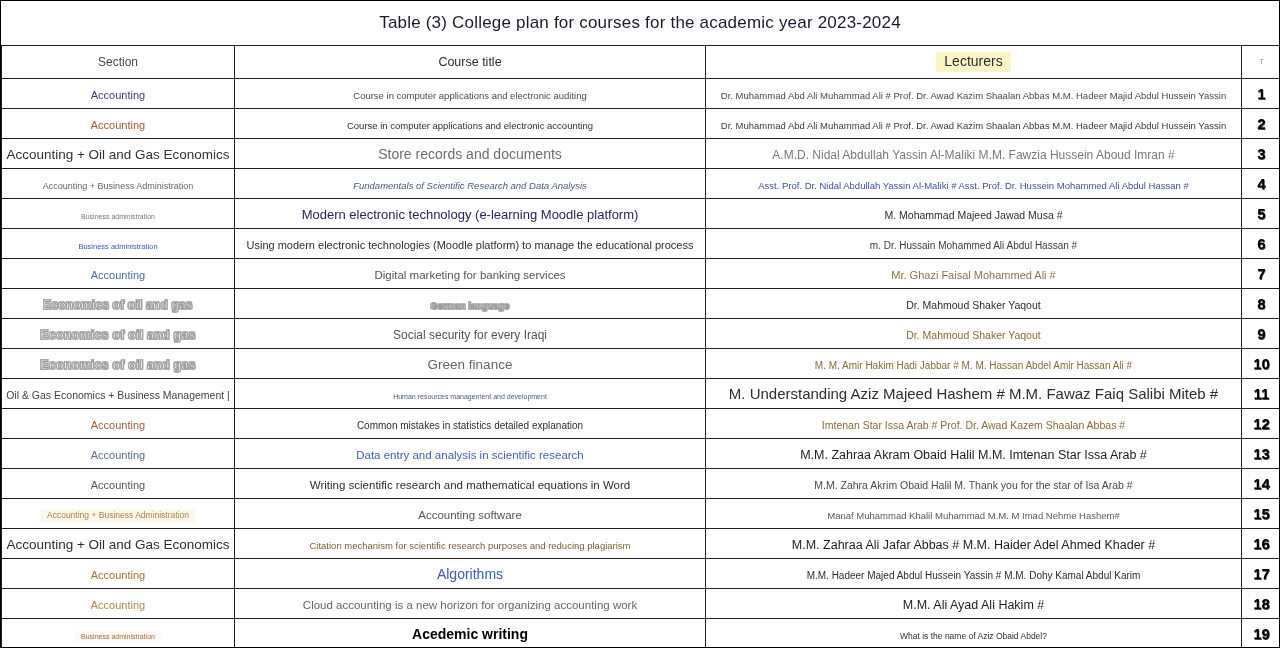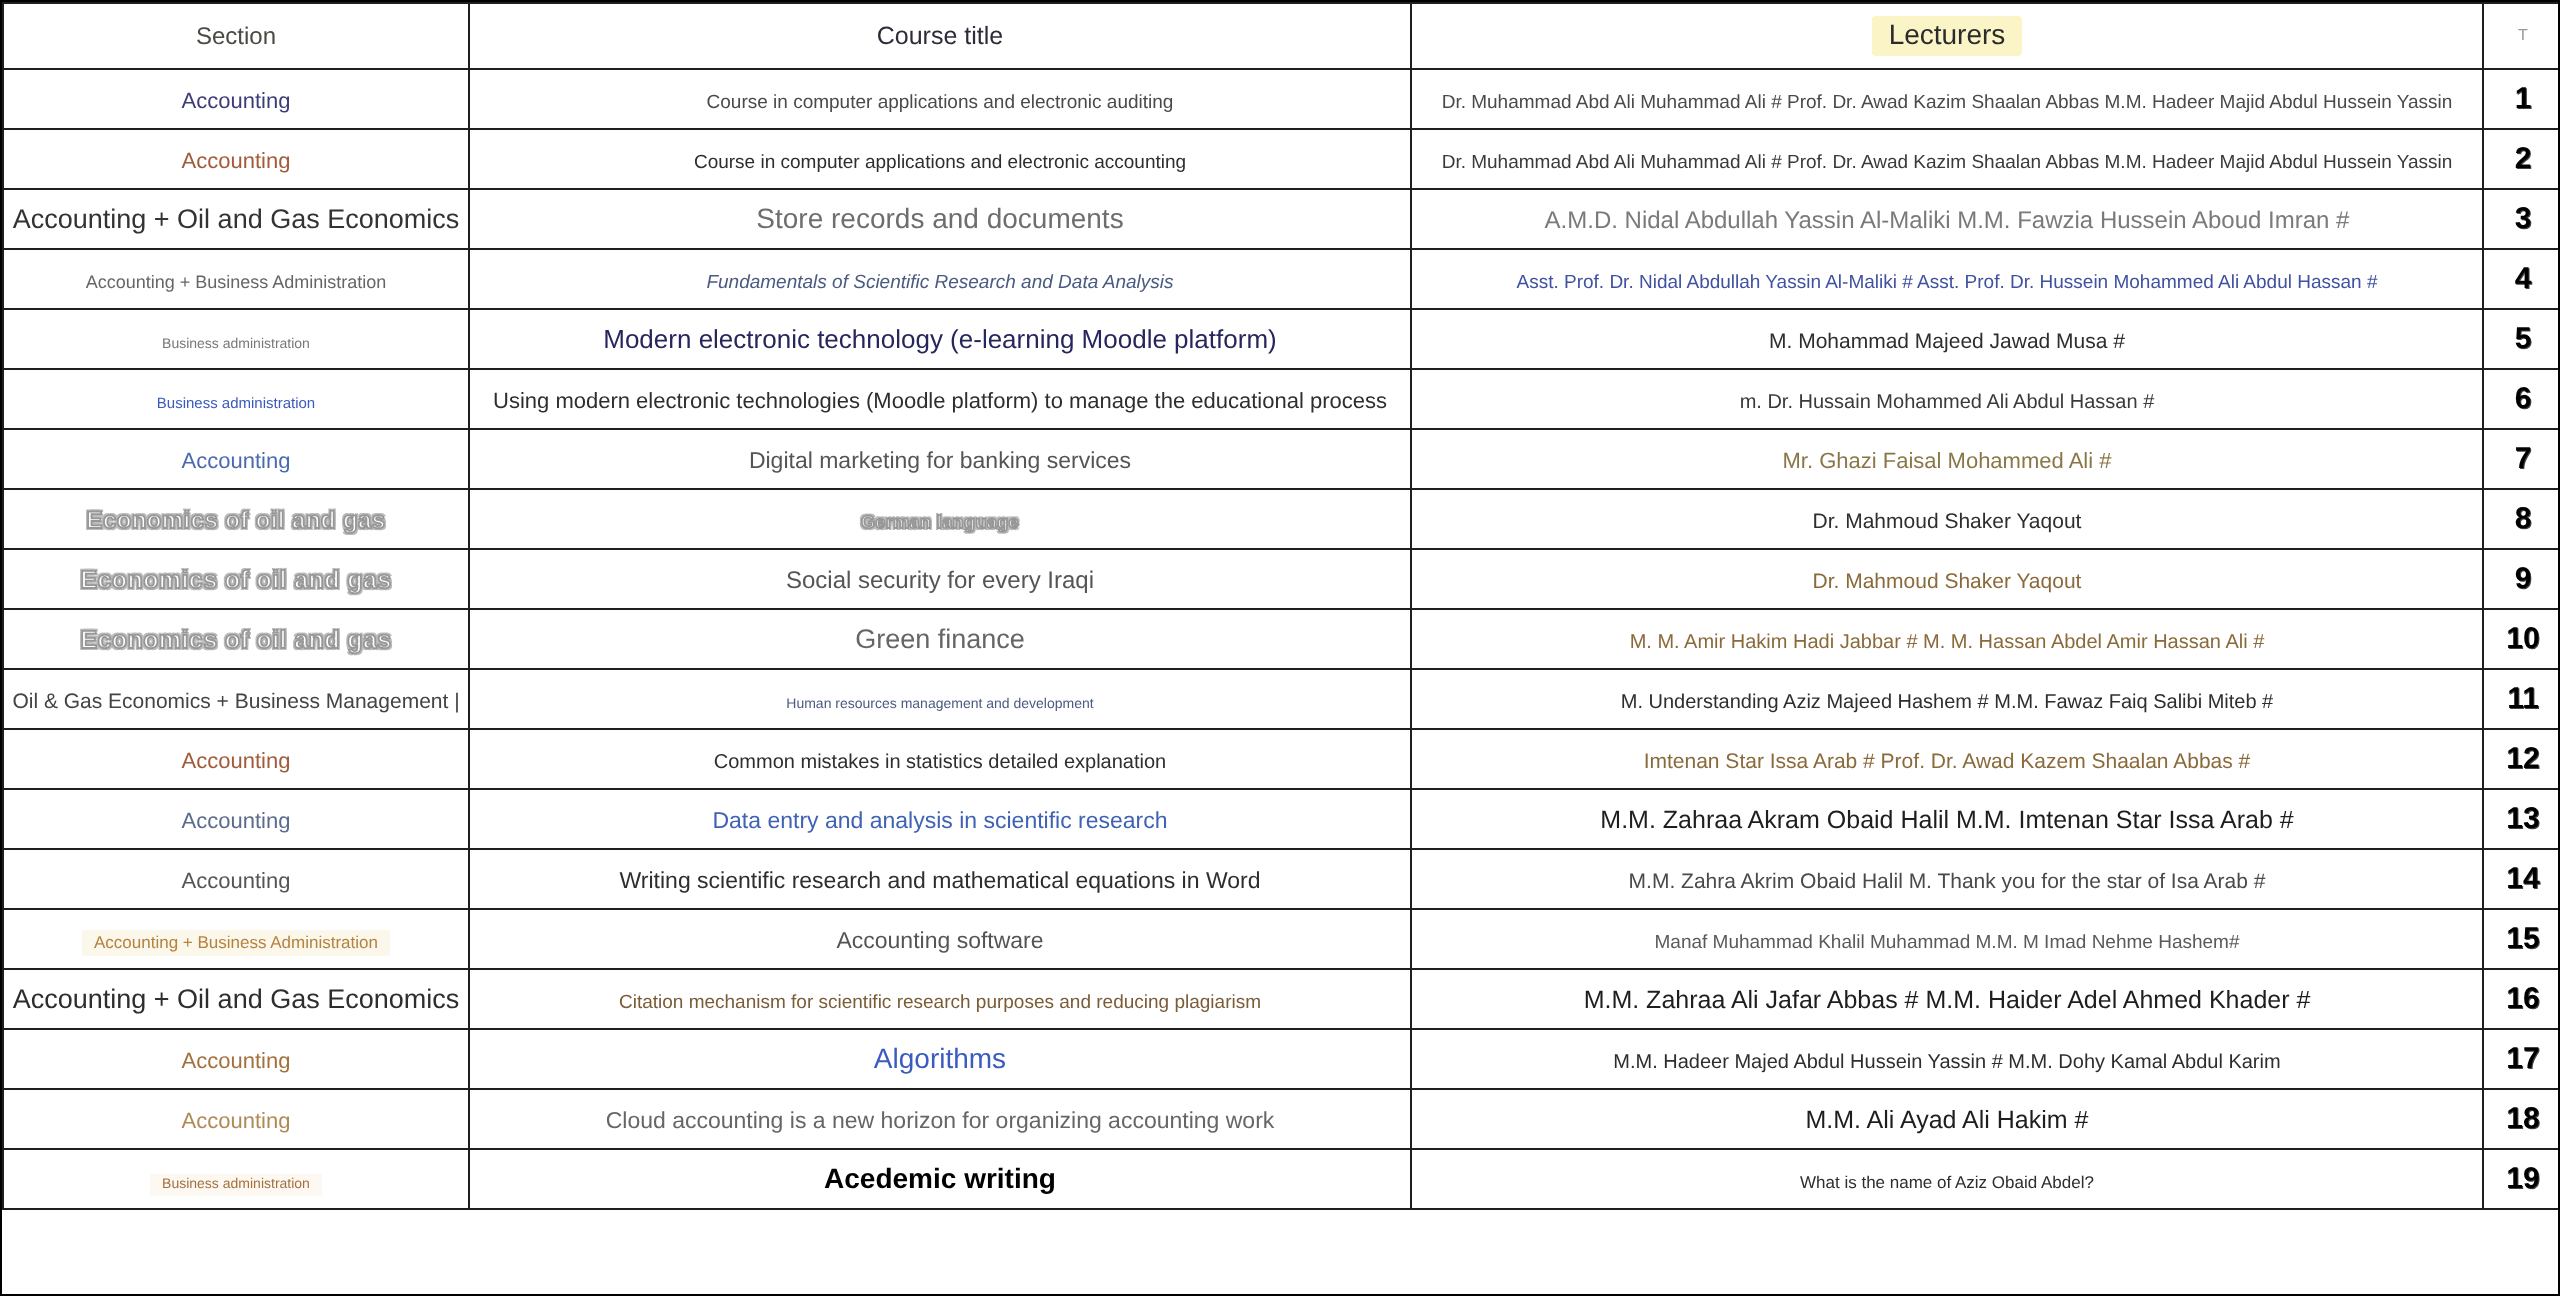--- a/index.html
+++ b/index.html
@@ -36,20 +36,21 @@
     -webkit-text-stroke:0.9px #979797;
     text-shadow:-1px -1px 0 #bbb, 1px -1px 0 #bbb, -1px 1px 0 #bbb, 1px 1px 0 #bbb;
     font-weight:700;letter-spacing:0.2px;
   }
   .txt{display:inline-block;line-height:1.1;}
 </style>
 </head>
 <body>
 
 <div class="page">
+  <div class="title">Table (3) College plan for courses for the academic year 2023-2024</div>
   <table class="grid">
     <colgroup>
       <col style="width:233px">
       <col style="width:471px">
       <col style="width:536px">
       <col style="width:40px">
     </colgroup>
     <thead>
       <tr>
         <th class="h-section">
@@ -123,21 +124,21 @@
   </tr>
         <tr>
     <td><span class="txt fx-outline" style="font-size: 12.5px;">Economics of oil and gas</span></td>
     <td><span class="txt" style="color: rgb(102, 102, 102); font-size: 13.5px;">Green finance</span></td>
     <td><span class="txt" style="color: rgb(138, 106, 58); font-size: 10px;">M. M. Amir Hakim Hadi Jabbar # M. M. Hassan Abdel Amir Hassan Ali #</span></td>
     <td class="num"><span class="txt">10</span></td>
   </tr>
         <tr>
     <td><span class="txt" style="color: rgb(68, 68, 68); font-size: 10.5px;">Oil &amp; Gas Economics + Business Management |</span></td>
     <td><span class="txt" style="color: rgb(74, 90, 128); font-size: 7px;">Human resources management and development</span></td>
-    <td><span class="txt" style="color: rgb(46, 46, 46); font-size: 10px;">M. Understanding Aziz Majeed Hashem # M.M. Fawaz Faiq Salibi Miteb #</span></td>
+    <td><span class="txt" style="color: rgb(46, 46, 46); font-size: 15px;">M. Understanding Aziz Majeed Hashem # M.M. Fawaz Faiq Salibi Miteb #</span></td>
     <td class="num"><span class="txt">11</span></td>
   </tr>
         <tr>
     <td><span class="txt" style="color: rgb(163, 90, 56); font-size: 11px;">Accounting</span></td>
     <td><span class="txt" style="color: rgb(46, 46, 46); font-size: 10px;">Common mistakes in statistics detailed explanation</span></td>
     <td><span class="txt" style="color: rgb(138, 106, 58); font-size: 10.5px; text-align: right;">Imtenan Star Issa Arab # Prof. Dr. Awad Kazem Shaalan Abbas #</span></td>
     <td class="num"><span class="txt">12</span></td>
   </tr>
         <tr>
     <td><span class="txt" style="color: rgb(90, 107, 140); font-size: 11px;">Accounting</span></td>

